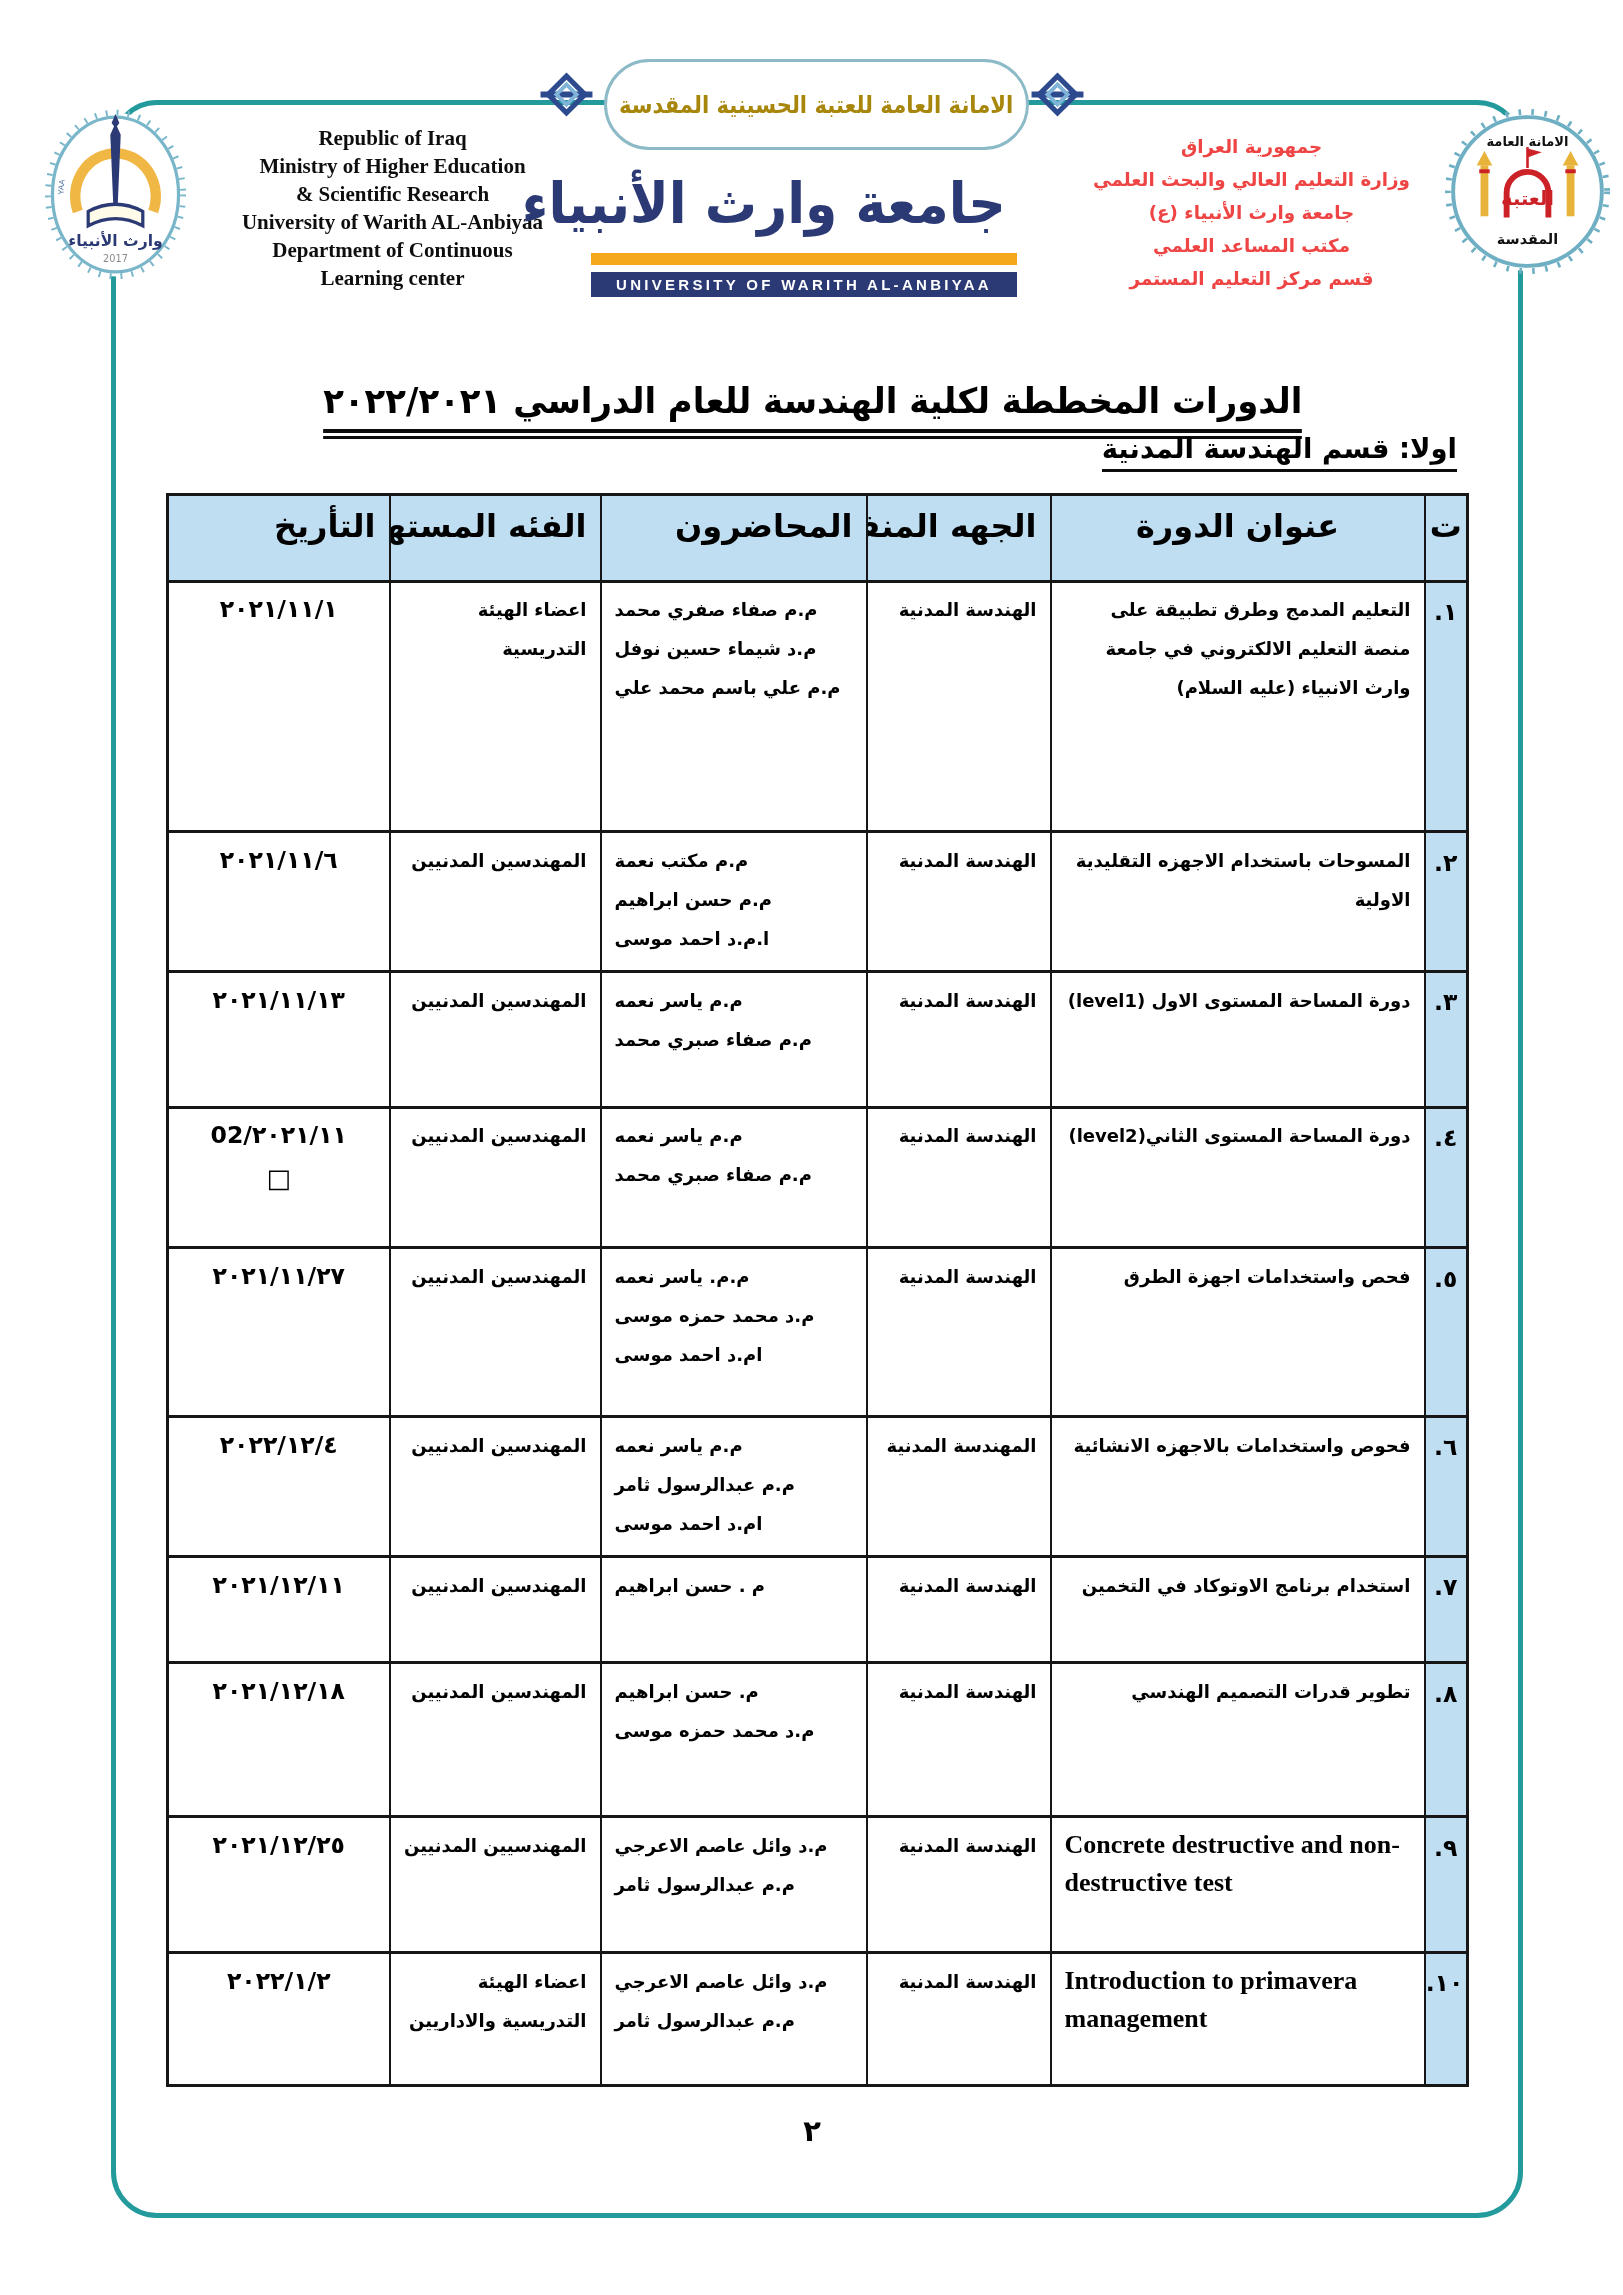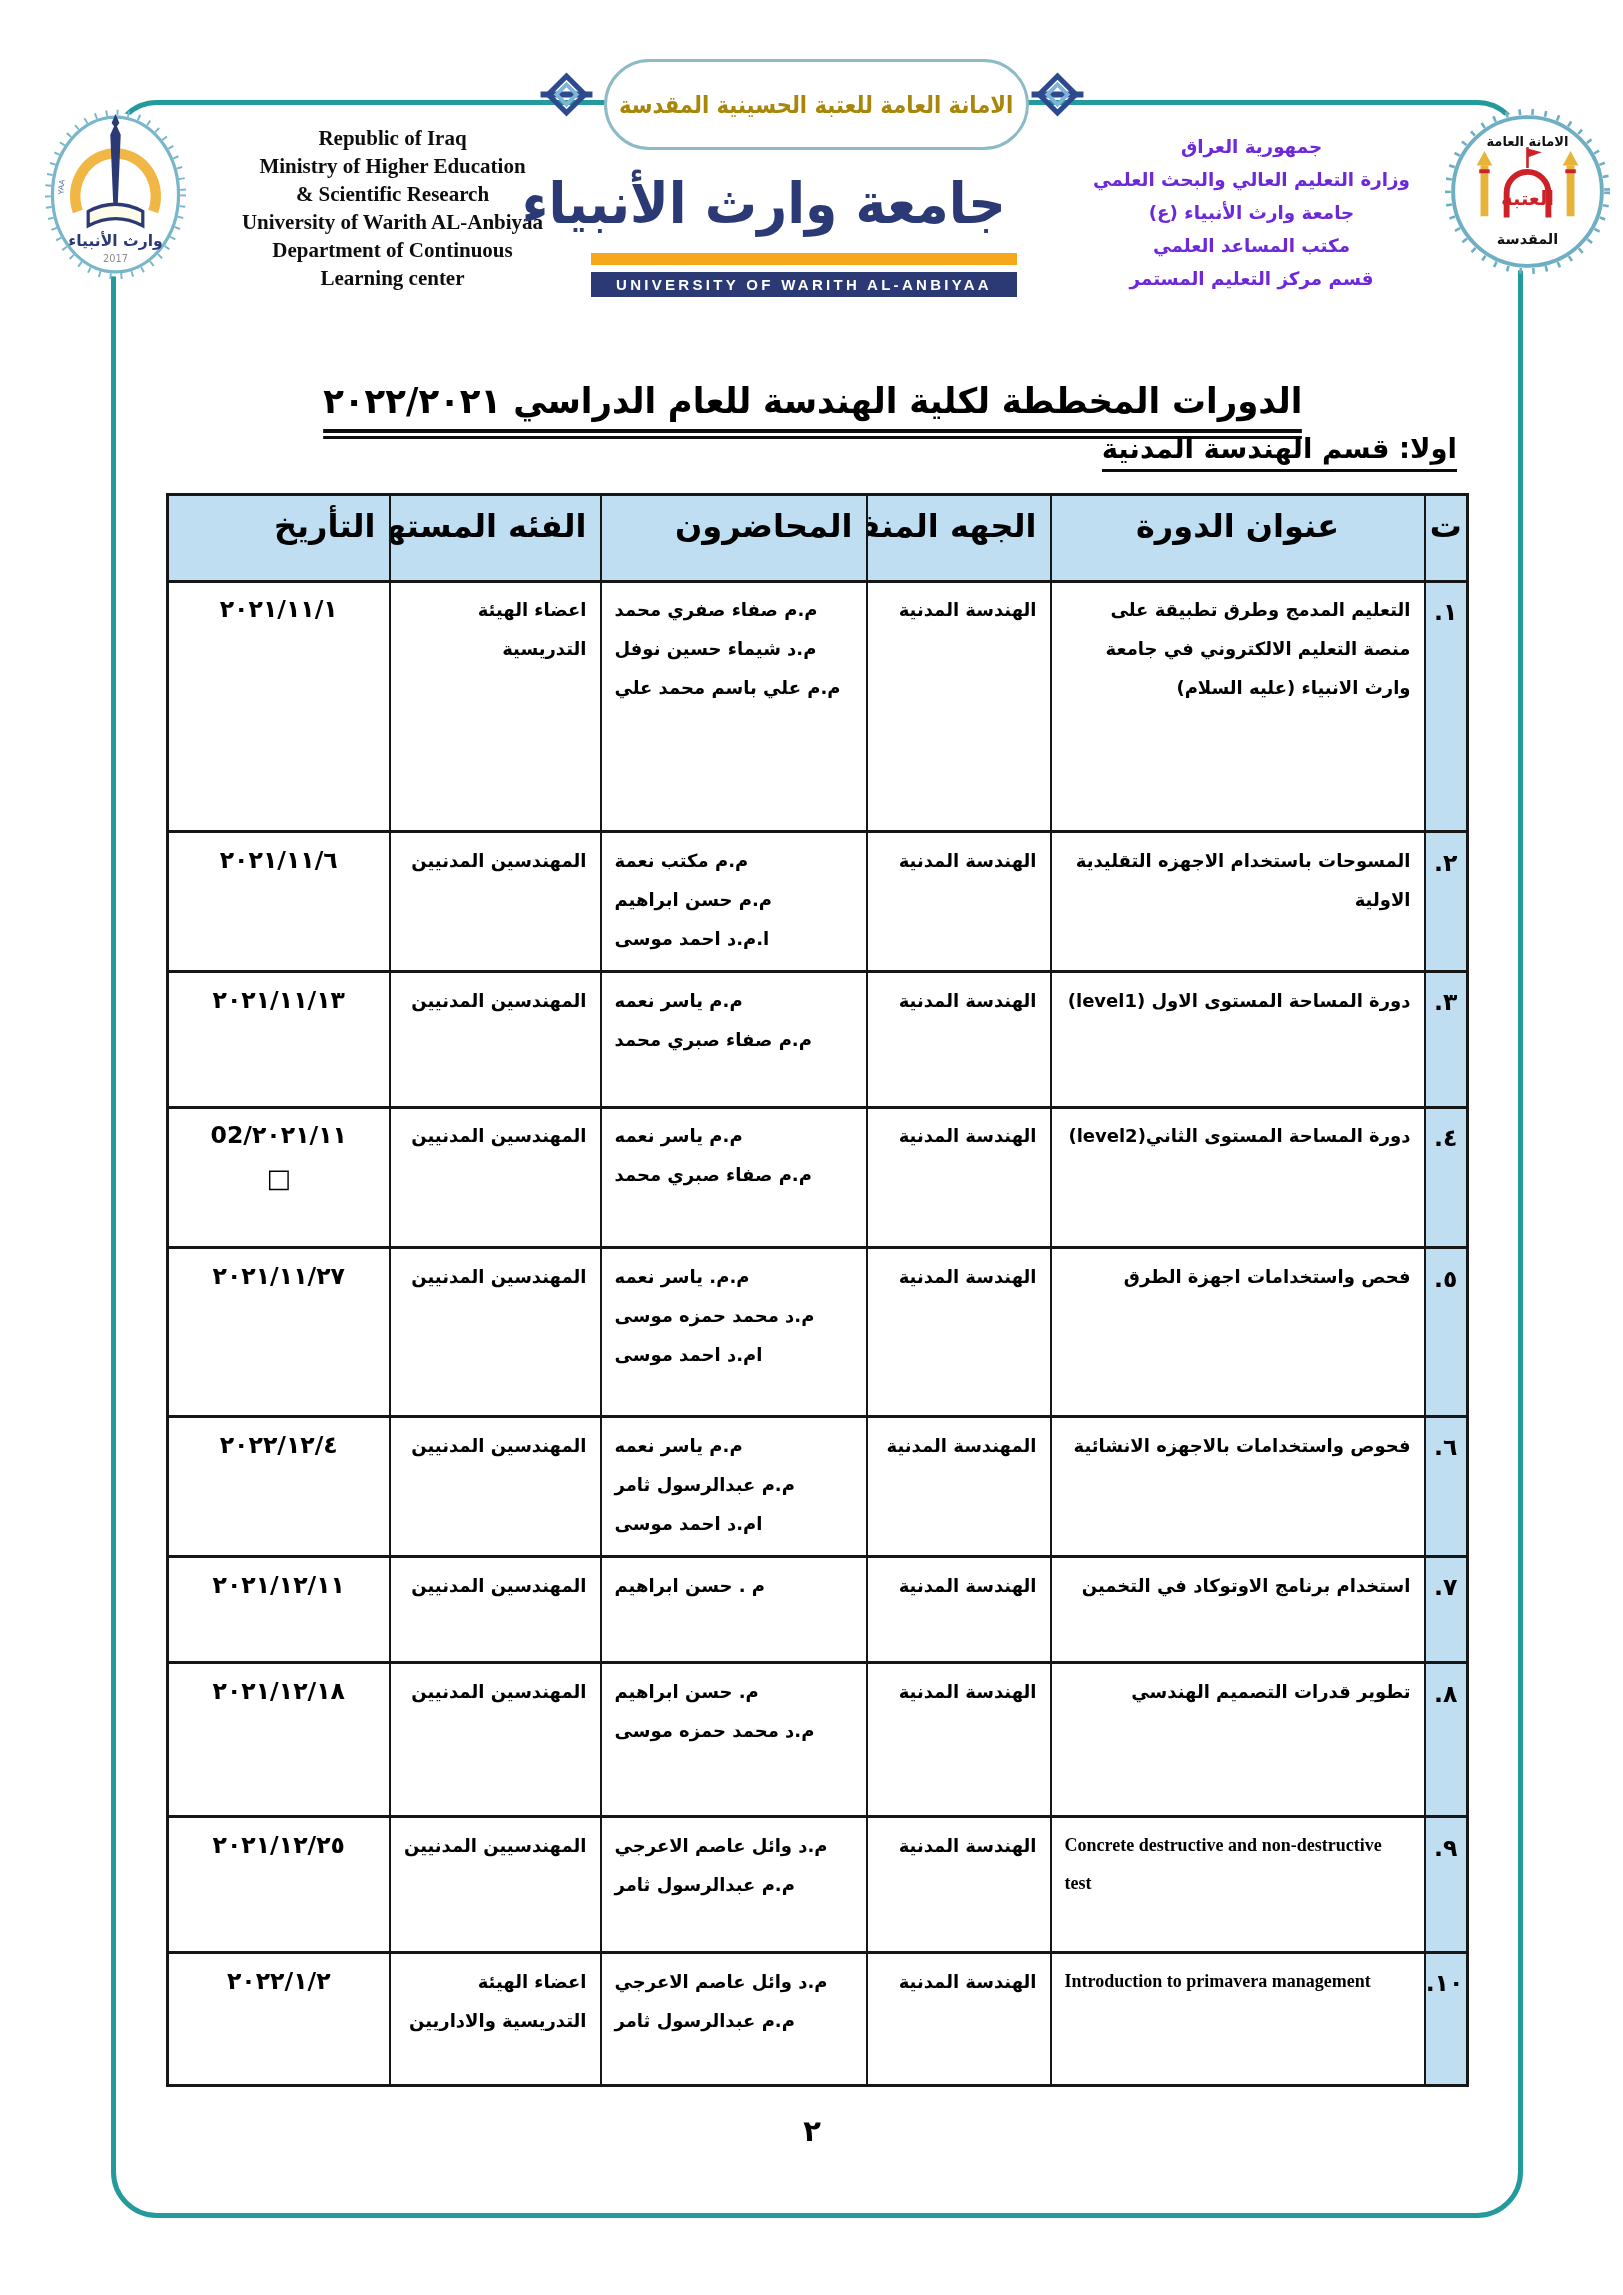--- a/index.html
+++ b/index.html
@@ -10,21 +10,21 @@
   .frame{position:absolute;left:111px;top:100px;width:1402px;height:2108px;
          border:5.9px solid var(--page-border,#239b9d);border-radius:46px;}
 
   
   .seal-left{position:absolute;left:44px;top:108px;width:143px;height:173px;}
   .seal-right{position:absolute;left:1444px;top:105px;width:167px;height:173px;}
   .en-block{position:absolute;left:229px;top:124px;width:327px;text-align:center;direction:ltr;
             font-family:"Liberation Serif","DejaVu Serif",serif;font-weight:600;
             font-size:21px;line-height:28px;color:#0e0e0e;}
   .ar-block{position:absolute;left:1078px;top:130px;width:347px;text-align:center;
-            font-weight:bold;font-size:18.3px;line-height:33px;color:#6d28d9;white-space:nowrap;}
+            font-weight:bold;font-size:18.3px;line-height:33px;color:#ef4444;white-space:nowrap;}
   .banner{position:absolute;left:604px;top:59px;width:419px;height:85px;background:#fff;
           border:3.3px solid #8cbac6;border-radius:49px;display:flex;align-items:center;justify-content:center;z-index:3;}
   .banner span{font-weight:bold;font-size:24px;color:var(--banner-gold,#a8860b);white-space:nowrap;
                transform:scaleX(.88);}
   .orn{position:absolute;width:55px;height:61px;z-index:2;}
   .orn.o-left{left:539px;top:64px;}
   .orn.o-right{left:1030px;top:64px;}
   .univ{position:absolute;left:587px;top:156px;width:434px;text-align:center;z-index:2;}
   .univ .ar{font-weight:bold;font-size:56px;line-height:96px;color:var(--university-navy,#2b3a75);
             white-space:nowrap;display:block;transform:scaleX(.93);}
@@ -48,21 +48,21 @@
   .ctable th,.ctable td{border:2px solid #161616;border-top-width:3.9px;border-bottom-width:3.9px;
         vertical-align:top;color:#000;overflow:hidden;}
   .ctable th{background:var(--table-header-bg,#bfdef2);font-size:32px;font-weight:bold;
         height:73px;padding:10.5px 13px 0;white-space:nowrap;}
   .ctable th.h-index,.ctable th.h-course{text-align:center;padding:10.5px 2.6px 0;}
   .ctable th.h-entity,.ctable th.h-lect,.ctable th.h-target,.ctable th.h-date{text-align:right;}
   .ctable td{font-size:18px;font-weight:bold;line-height:39px;padding:7.9px 13px 11.8px;}
   td.c-index{background:var(--table-header-bg,#bfdef2);text-align:center;font-size:23.6px;padding:10.5px 2.6px;}
   td.c-course{text-align:right;}
   td.c-course.en{direction:ltr;text-align:left;font-family:"Liberation Serif","DejaVu Serif",serif;
-                 font-size:18px;line-height:38px;}
+                 font-size:26px;line-height:38px;}
   td.c-entity{text-align:right;}
   td.c-lect{text-align:left;margin-top:13px;}
   td.c-target{text-align:right;}
   td.c-date{text-align:center;font-size:23.6px;}
   .date-note{font-size:26px;line-height:46px;}
 
   .page-num{position:absolute;left:0;right:0;top:2114px;text-align:center;
             font-size:29px;font-weight:bold;color:#000;}
 </style>
 </head>

